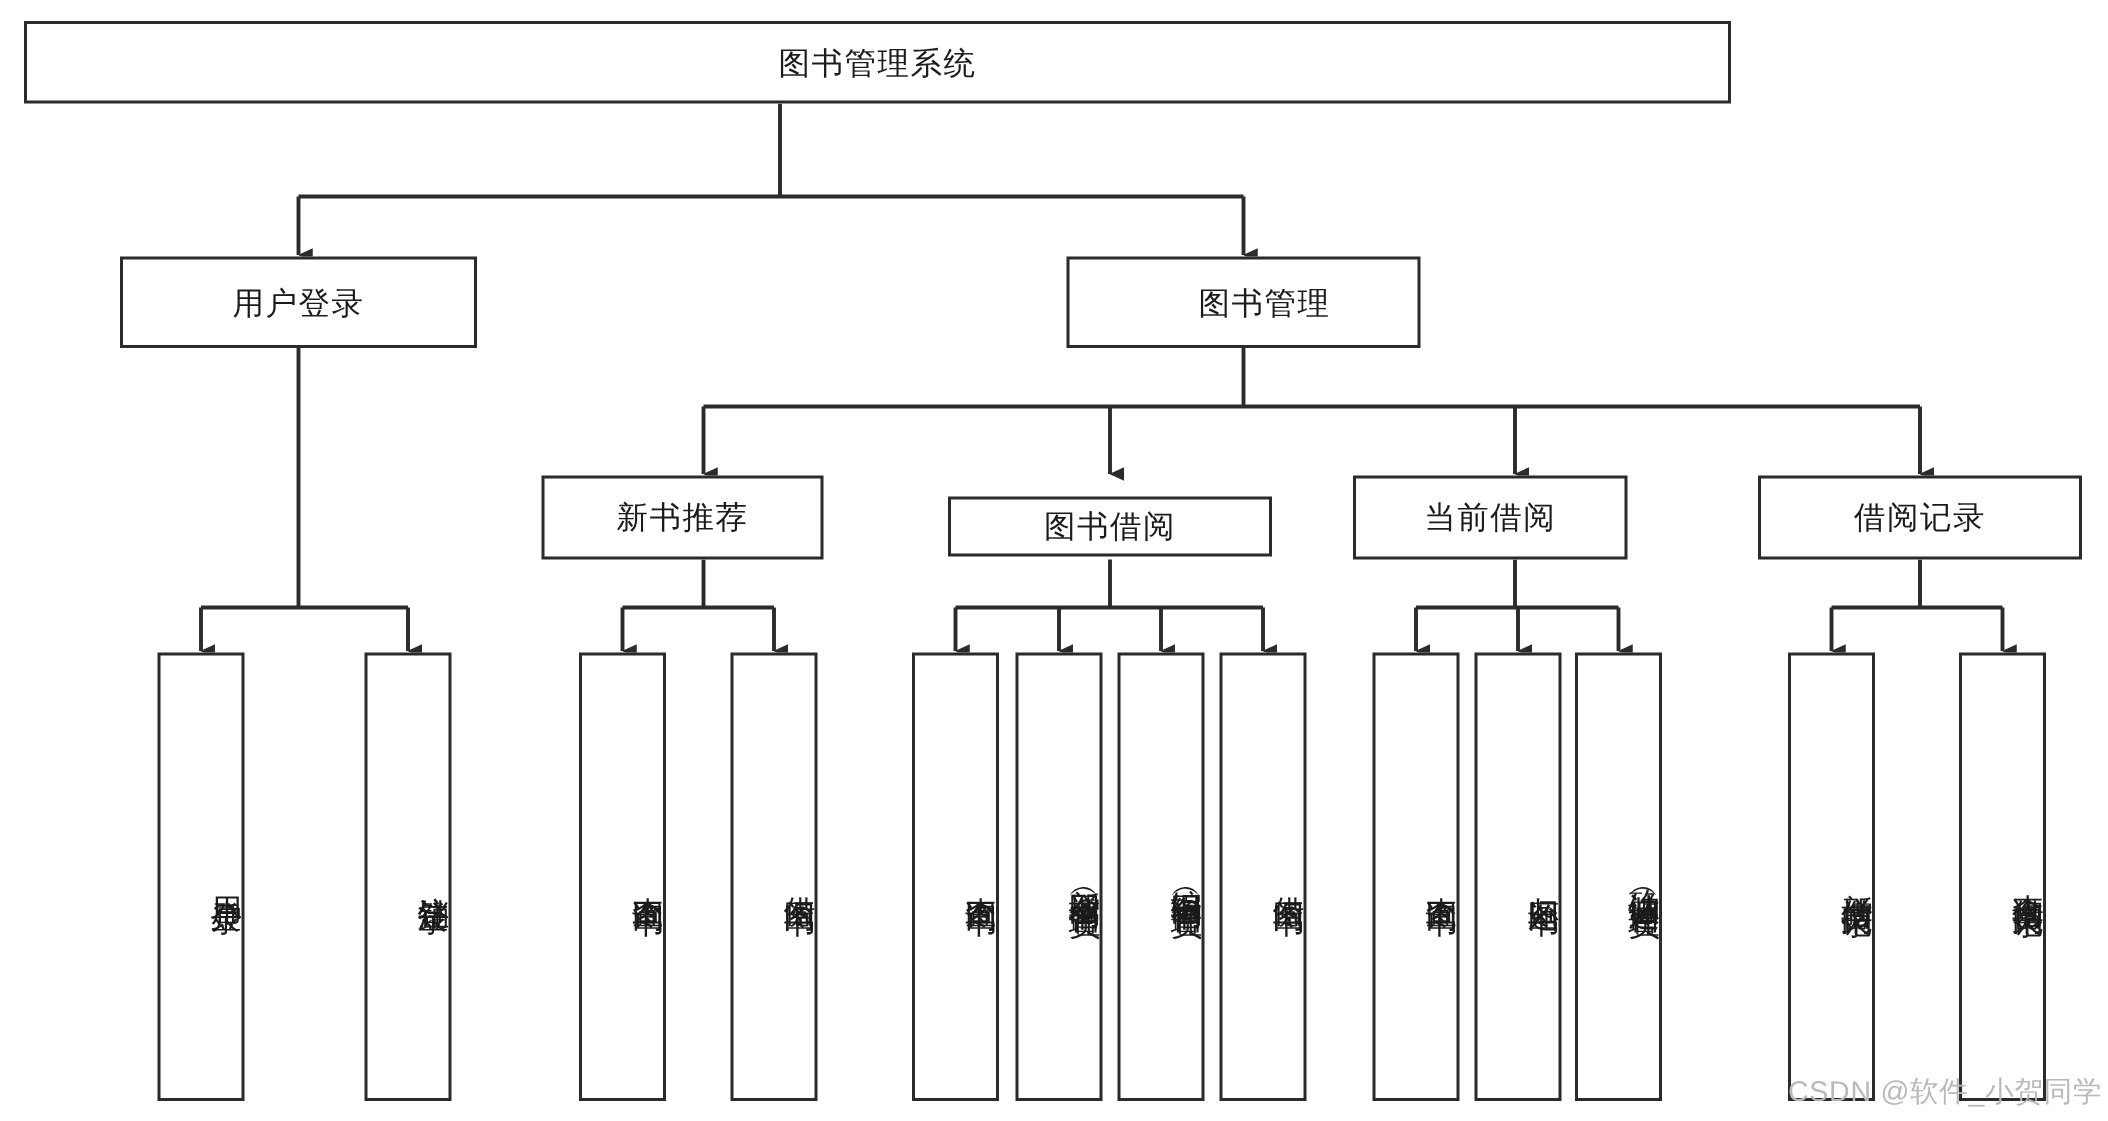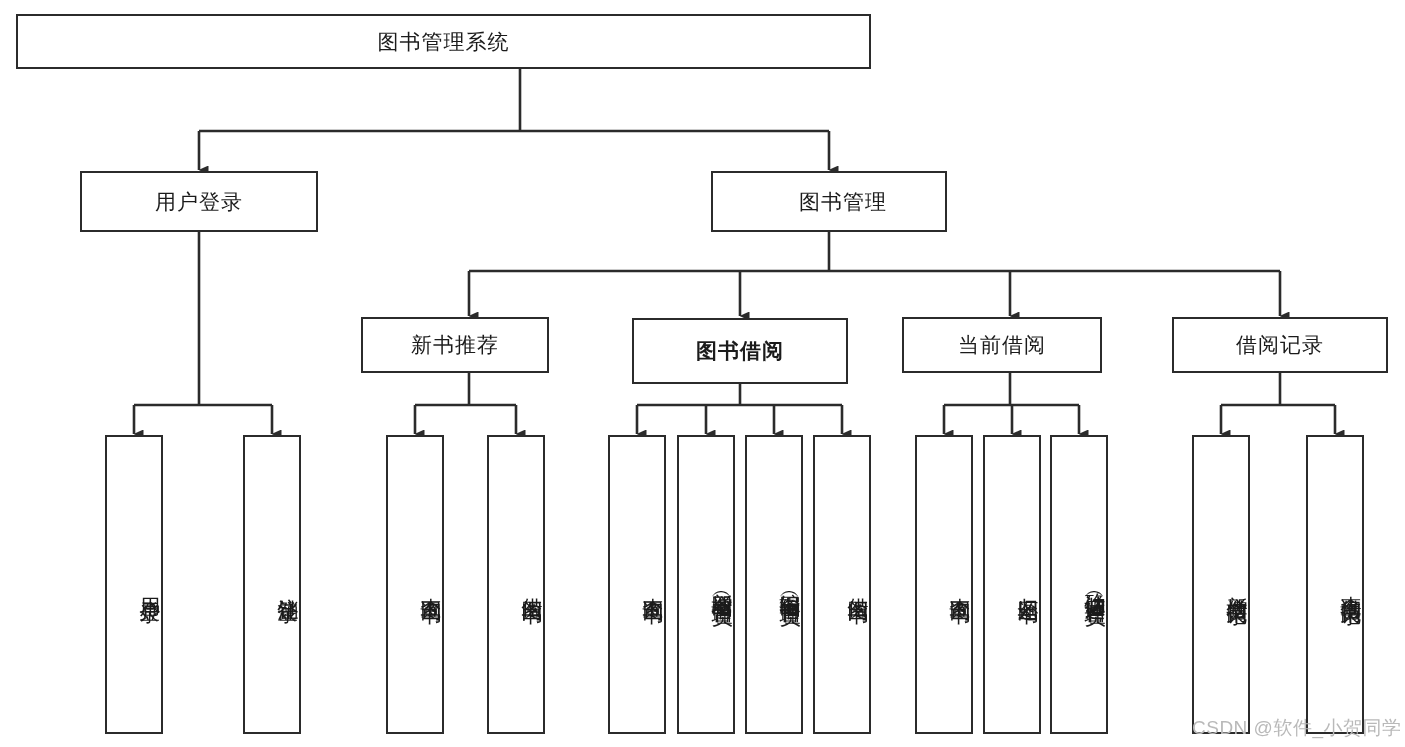--- a/index.html
+++ b/index.html
@@ -111,36 +111,36 @@
         <line x1="1012" y1="405" x2="1012" y2="434" marker-end="url(#arrowhead)"></line>
         <line x1="1079" y1="405" x2="1079" y2="434" marker-end="url(#arrowhead)"></line>
         <line x1="1280" y1="373" x2="1280" y2="405"></line>
         <line x1="1221" y1="405" x2="1335" y2="405"></line>
         <line x1="1221" y1="405" x2="1221" y2="434" marker-end="url(#arrowhead)"></line>
         <line x1="1335" y1="405" x2="1335" y2="434" marker-end="url(#arrowhead)"></line>
       </g>
   </svg>
 
   <div id="node-layer">
-      <div class="node-box horizontal" style="left: 16px; top: 14px; width: 855px; height: 55px;">
+      <div class="node-box horizontal" style="left: 16px; top: 14px; width: 1138px; height: 55px;">
         <span class="node-label">图书管理系统</span>
       </div>
       <div class="node-box horizontal" style="left: 80px; top: 171px; width: 238px; height: 61px;">
         <span class="node-label">用户登录</span>
       </div>
       <div class="node-box horizontal" style="left: 711px; top: 171px; width: 236px; height: 61px; padding-left: 28px;">
         <span class="node-label">图书管理</span>
       </div>
       <div class="node-box horizontal" style="left: 361px; top: 317px; width: 188px; height: 56px;">
         <span class="node-label">新书推荐</span>
       </div>
-      <div class="node-box horizontal" style="left: 632px; top: 318px; width: 216px; height: 66px; font-weight: bold;">
+      <div class="node-box horizontal" style="left: 632px; top: 331px; width: 216px; height: 40px;">
         <span class="node-label">图书借阅</span>
       </div>
-      <div class="node-box horizontal" style="left: 902px; top: 317px; width: 200px; height: 56px;">
+      <div class="node-box horizontal" style="left: 902px; top: 317px; width: 183px; height: 56px;">
         <span class="node-label">当前借阅</span>
       </div>
       <div class="node-box horizontal" style="left: 1172px; top: 317px; width: 216px; height: 56px;">
         <span class="node-label">借阅记录</span>
       </div>
       <div class="node-box vertical" style="left: 105px; top: 435px; width: 58px; height: 299px;">
         <span class="node-label">用户登录</span>
       </div>
       <div class="node-box vertical" style="left: 243px; top: 435px; width: 58px; height: 299px;">
         <span class="node-label">注销登录</span>

